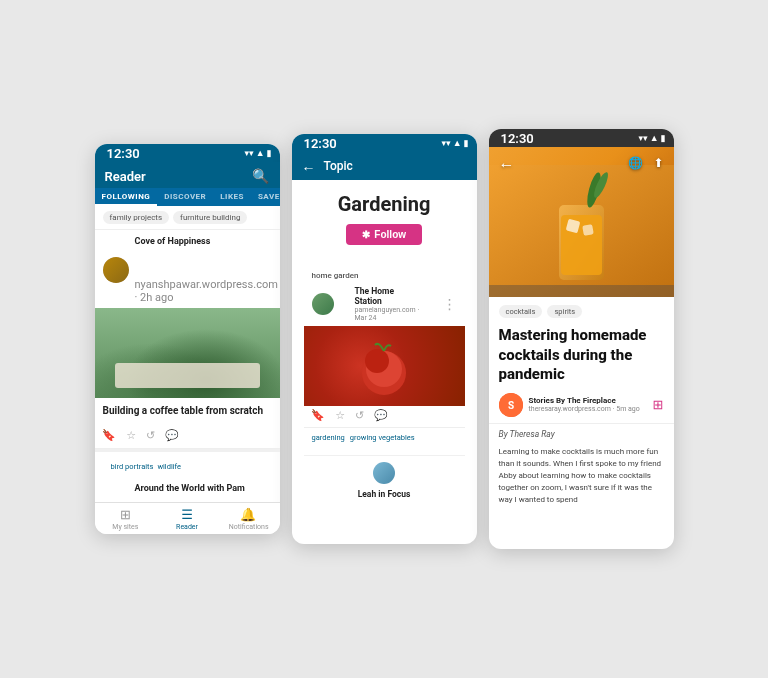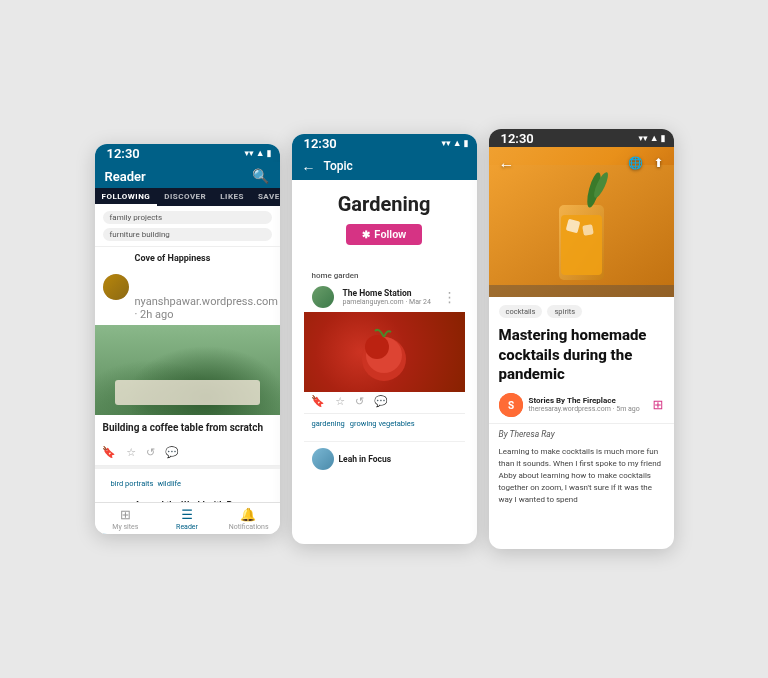--- a/index.html
+++ b/index.html
@@ -47,21 +47,21 @@
     .p1-header {
       background: #006087;
       padding: 6px 10px 4px;
       display: flex;
       align-items: center;
       justify-content: space-between;
     }
     .p1-header .app-title { color: #fff; font-size: 13px; font-weight: 600; }
     .p1-header .search-icon { color: #fff; font-size: 14px; }
     .p1-tabs {
-      background: #0f172a;
+      background: #0369a1;
       display: flex;
       gap: 0;
       border-bottom: none;
     }
     .p1-tab {
       color: rgba(255,255,255,0.7);
       font-size: 8px;
       font-weight: 700;
       padding: 4px 7px 3px;
       letter-spacing: 0.5px;
@@ -69,21 +69,20 @@
     }
     .p1-tab.active {
       color: #fff;
       border-bottom: 2px solid #fff;
     }
     .p1-filter-tags {
       padding: 5px 8px;
       display: flex;
       gap: 4px;
       border-bottom: 1px solid #eee;
-      flex-direction: column;
     }
     .filter-tag {
       background: #f0f0f0;
       border-radius: 10px;
       font-size: 8px;
       padding: 2px 7px;
       color: #555;
     }
     .p1-post {
       padding: 0;
@@ -216,21 +215,21 @@
     .p2-section-tag {
       font-size: 8px;
       color: #555;
       padding: 6px 8px 2px;
       font-weight: 500;
     }
     .p2-post-header {
       display: flex;
       align-items: center;
       padding: 4px 8px;
-      gap: 9px;
+      gap: 21px;
     }
     .p2-avatar {
       width: 22px;
       height: 22px;
       border-radius: 50%;
       background: linear-gradient(135deg, #6a9e6a, #3d7a4a);
       flex-shrink: 0;
     }
     .p2-post-meta { flex: 1; }
     .p2-author { font-size: 8.5px; font-weight: 700; color: #222; }
@@ -255,20 +254,21 @@
     .p2-post-title { font-size: 10px; font-weight: 700; color: #222; padding: 5px 8px 4px; line-height: 1.3; }
     .p2-post-actions { display: flex; gap: 10px; padding: 3px 8px 5px; border-bottom: 1px solid #eee; }
     .p2-tags { padding: 5px 8px; display: flex; gap: 5px; }
     .p2-tag { font-size: 7.5px; color: #006087; }
     .p2-next-post {
       display: flex;
       align-items: center;
       padding: 6px 8px;
       gap: 5px;
       border-top: 1px solid #f0f0f0;
+      flex-direction: column;
     }
     .p2-next-avatar {
       width: 22px;
       height: 22px;
       border-radius: 50%;
       background: linear-gradient(135deg, #7bb8d4, #4a8aaa);
       flex-shrink: 0;
     }
     .p3-hero {
       width: 100%;

